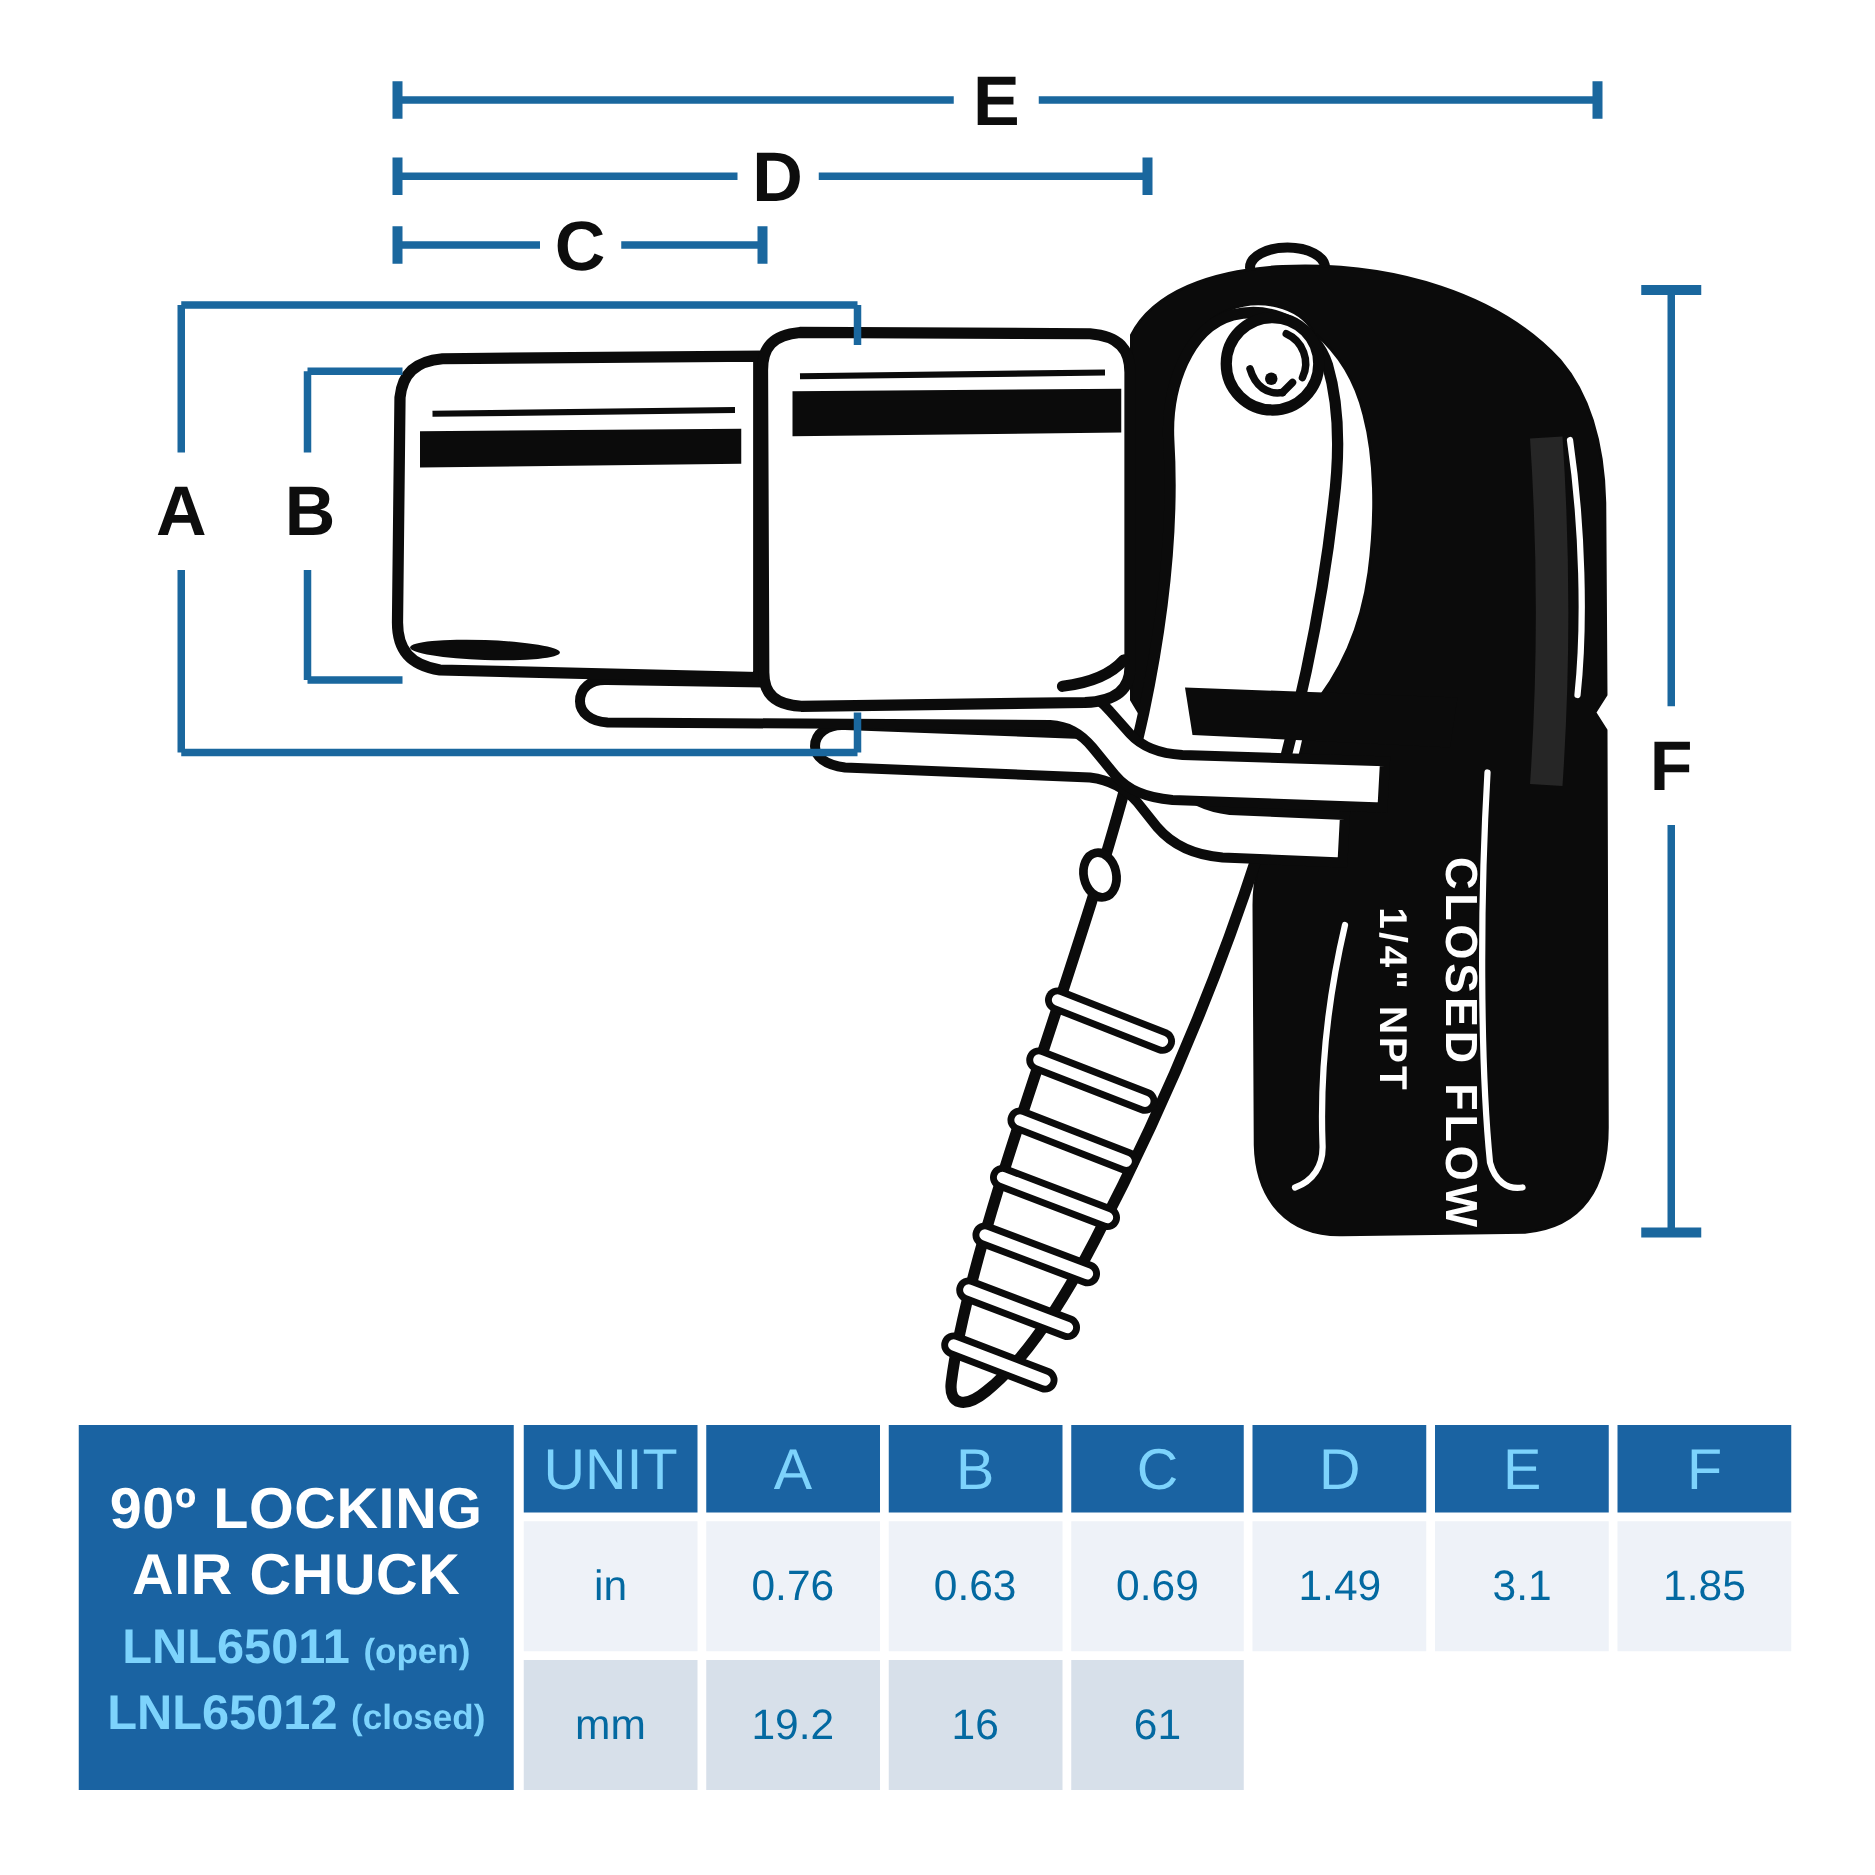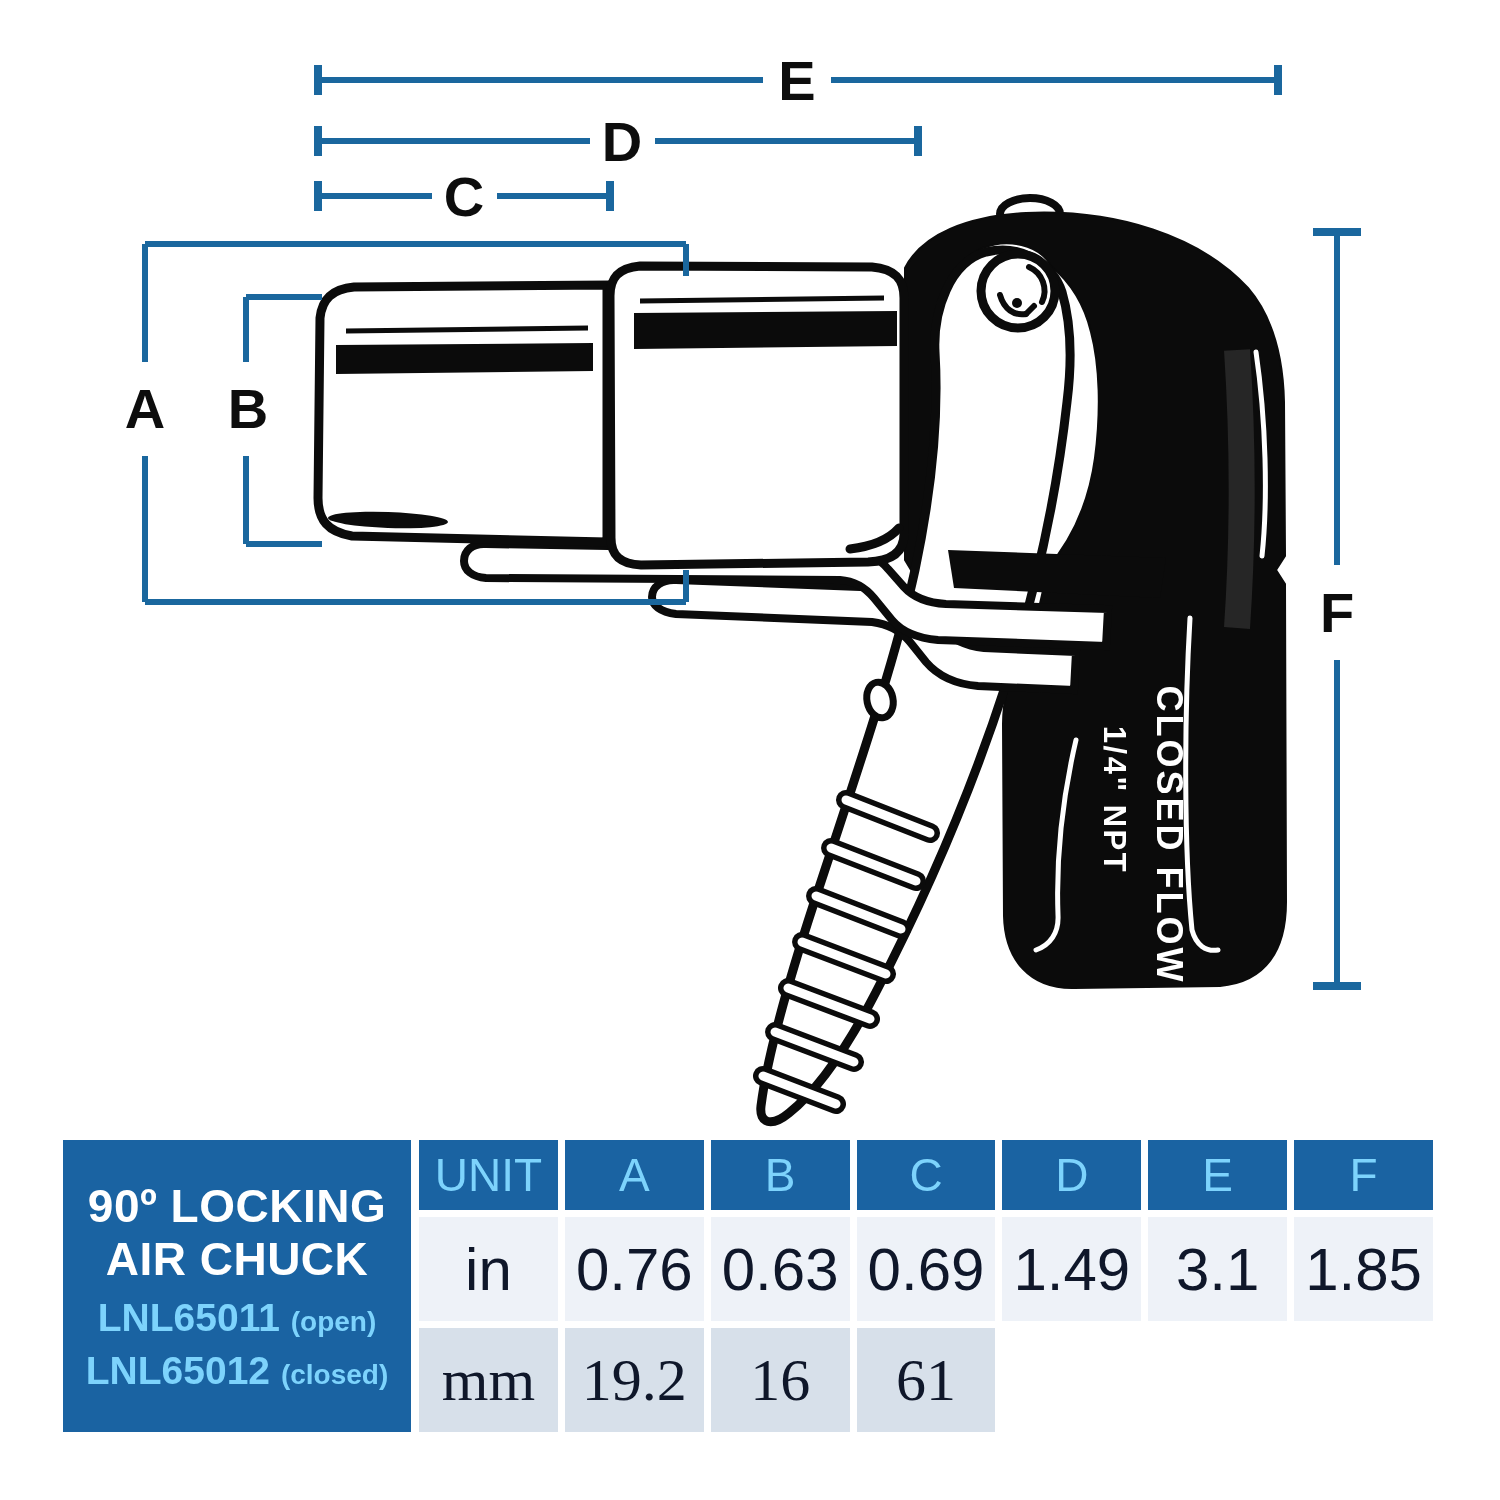--- a/index.html
+++ b/index.html
@@ -15,23 +15,23 @@
   
   .spec-table{position:absolute;left:63px;top:1140px;width:1370px;height:292px;display:flex;gap:8px;}
   .panel{width:348px;flex:0 0 348px;background:#1a63a2;color:#ffffff;display:flex;flex-direction:column;
          align-items:center;justify-content:center;text-align:center;padding:6px 4px;box-sizing:border-box;}
   .panel .t{font-weight:700;font-size:46px;line-height:1.16;letter-spacing:0.5px;}
   .panel .m{font-weight:700;font-size:39px;color:#7dd3fc;margin-top:12px;line-height:1.05;white-space:nowrap;}
   .panel .m .suf{font-size:28px;font-weight:700;}
   .grid{flex:1;display:grid;grid-template-columns:repeat(7,1fr);grid-template-rows:70px 1fr 1fr;gap:7px;}
   .cell{display:flex;align-items:center;justify-content:center;}
   .hc{background:#1a63a2;color:#7dd3fc;font-size:46px;font-weight:400;}
-  .vc{color:#0f172a;font-size:60px;font-weight:400;}
+  .vc{color:#0369a1;font-size:34px;font-weight:400;}
   .row-in{background:#eef2f8;}
-  .row-mm{background:#d7e0ea;font-family:Liberation Serif, serif;}
+  .row-mm{background:#d7e0ea;}
 </style>
 </head>
 <body>
 
 <div class="stage">
 
   <svg class="diagram" width="1500" height="1500" viewBox="0 0 1500 1500">
 
     <g>
 

